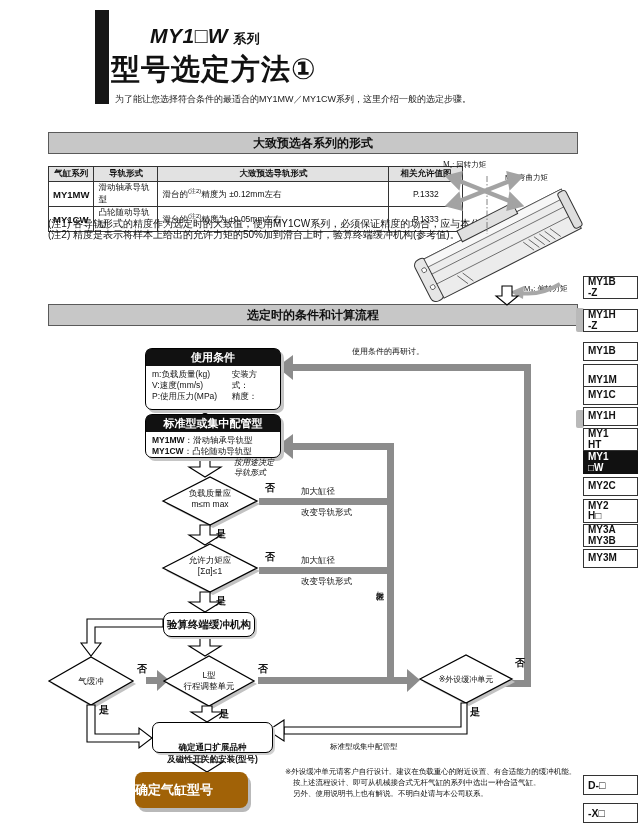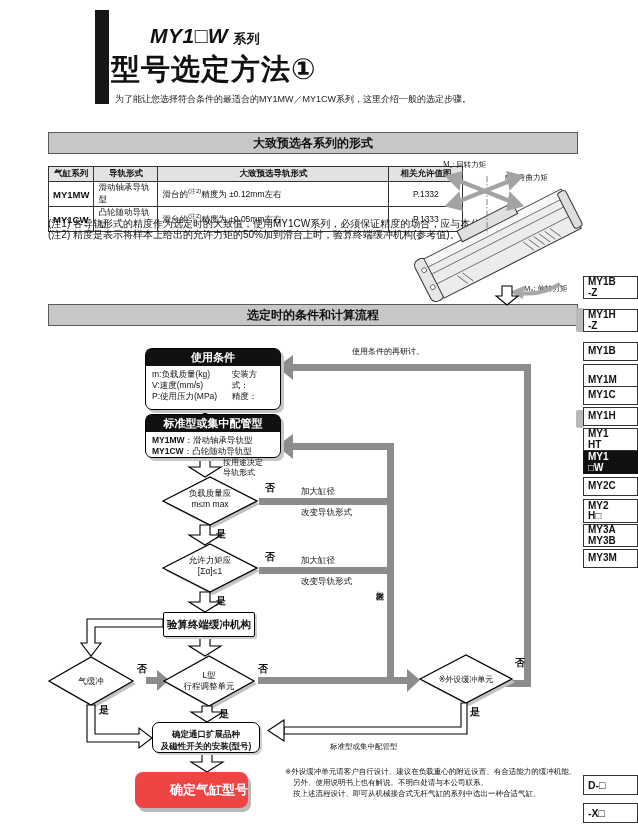--- a/index.html
+++ b/index.html
@@ -26,23 +26,23 @@
   
   .diag-lbl{font-size:7.5px;color:#111;white-space:nowrap;}
   
   .fbox{box-sizing:border-box;background:#fff;border:1.6px solid #000;border-radius:7px;
         box-shadow:3px 3px 0 #c6c6c6;}
   .fbox .ttl{background:#111;color:#fff;font-weight:bold;text-align:center;
              border-radius:4px 4px 0 0;font-size:11px;line-height:17px;height:17px;}
   .fbox .bdy{padding:3px 6px 2px 6px;font-size:8.5px;line-height:11px;}
   .usage-cols{display:flex;}
   .usage-left{width:80px;}
-  .rounded{border:1.8px solid #000;border-radius:2px;background:#fff;text-align:center;
+  .rounded{border:1.8px solid #000;border-radius:8px;background:#fff;text-align:center;
            font-weight:bold;box-shadow:2px 2px 0 #d0d0d0;box-sizing:border-box;}
-  .final{background:#ef4444;color:#fff;border-radius:8px;text-align:right;font-weight:bold;
+  .final{background:#a16207;color:#fff;border-radius:8px;text-align:left;font-weight:bold;
          font-size:13px;box-shadow:3px 4px 0 #b9b9b9;}
   .dtext{text-align:center;font-size:8.5px;line-height:11px;}
   .lbl-yn{font-weight:bold;font-size:10px;}
   .lbl-s{font-size:8.5px;white-space:nowrap;}
   .lbl-xs{font-size:8px;line-height:9.5px;white-space:nowrap;}
   .vert{writing-mode:vertical-rl;font-size:8px;letter-spacing:1px;}
   .fnotes{left:285px;top:766px;font-size:7.5px;line-height:11px;white-space:nowrap;}
   .fnotes .ind{padding-left:8px;}
   
   .tab{left:583px;width:55px;box-sizing:border-box;border:1.2px solid #333;background:#fff;
@@ -213,21 +213,21 @@
 <span class="abs lbl-xs" style="left:352px;top:347px;">使用条件的再研讨。</span>
 
 <div class="abs fbox" style="left:145px;top:414px;width:136px;height:44px;">
   <div class="ttl">标准型或集中配管型</div>
   <div class="bdy">
     <div><b>MY1MW</b><span>：滑动轴承导轨型</span></div>
     <div><b>MY1CW</b><span>：凸轮随动导轨型</span></div>
   </div>
 </div>
 
-<div class="abs lbl-xs" style="left:223px;top:458px;">
+<div class="abs lbl-xs" style="left:234px;top:458px;font-style:italic;">
   <div>按用途决定</div>
   <div>导轨形式</div>
 </div>
 
 <div class="abs dtext" style="left:163px;top:488px;width:94px;">
   <div>负载质量应</div>
   <div>m≤m max</div>
 </div>
 <span class="abs lbl-yn" style="left:265px;top:481px;">否</span>
 <span class="abs lbl-s" style="left:301px;top:486px;">加大缸径</span>
@@ -252,32 +252,32 @@
   <div>L型</div>
   <div>行程调整单元</div>
 </div>
 <span class="abs lbl-yn" style="left:258px;top:662px;">否</span>
 <div class="abs dtext" style="left:420px;top:674px;width:92px;font-size:8px;">※外设缓冲单元</div>
 <span class="abs lbl-yn" style="left:515px;top:656px;">否</span>
 <span class="abs lbl-yn" style="left:99px;top:703px;">是</span>
 <span class="abs lbl-yn" style="left:219px;top:707px;">是</span>
 <span class="abs lbl-yn" style="left:470px;top:705px;">是</span>
 
-<div class="abs rounded" style="left:152px;top:722px;width:108px;height:31px;font-size:8.5px;line-height:12px;padding-top:5px;border-radius:7px;">
+<div class="abs rounded" style="left:152px;top:722px;width:121px;height:31px;font-size:8.5px;line-height:12px;padding-top:18px;border-radius:7px;">
   <div>确定通口扩展品种</div>
   <div>及磁性开关的安装(型号)</div>
 </div>
 <span class="abs lbl-xs" style="left:330px;top:742px;font-size:7.5px;">标准型或集中配管型</span>
 
 <div class="abs final" style="left:135px;top:772px;width:113px;height:36px;line-height:36px;">确定气缸型号</div>
 
 <div class="abs fnotes">
   <div>※外设缓冲单元请客户自行设计。建议在负载重心的附近设置、有合适能力的缓冲机能。</div>
+  <div class="ind">按上述流程设计、即可从机械接合式无杆气缸的系列中选出一种合适气缸。</div>
   <div class="ind">另外、使用说明书上也有解说。不明白处请与本公司联系。</div>
-  <div class="ind">按上述流程设计、即可从机械接合式无杆气缸的系列中选出一种合适气缸。</div>
 </div>
 
 <div class="abs edge-mark" style="top:308px;height:24px;"></div>
 <div class="abs edge-mark" style="top:410px;height:18px;"></div>
 
 <div class="abs tab" style="top:276px;height:23px;">
     <span>MY1B</span>
     <span>-Z</span>
   </div>
 <div class="abs tab" style="top:309px;height:23px;">

